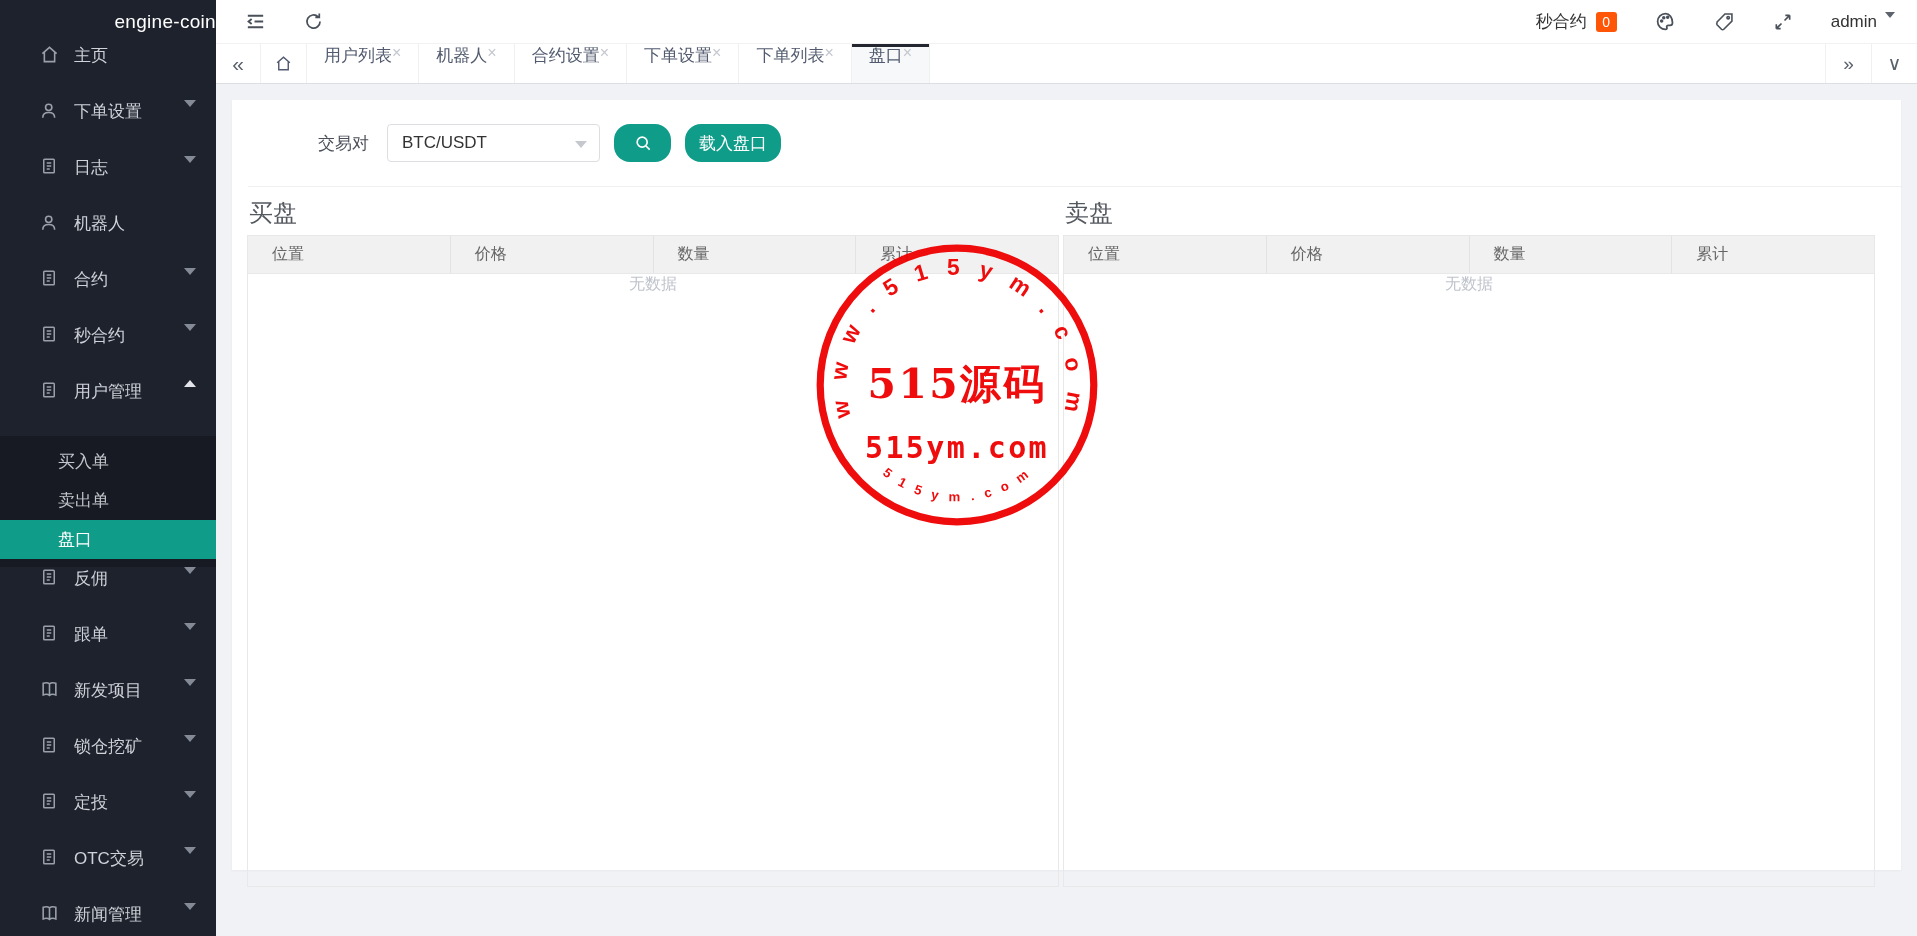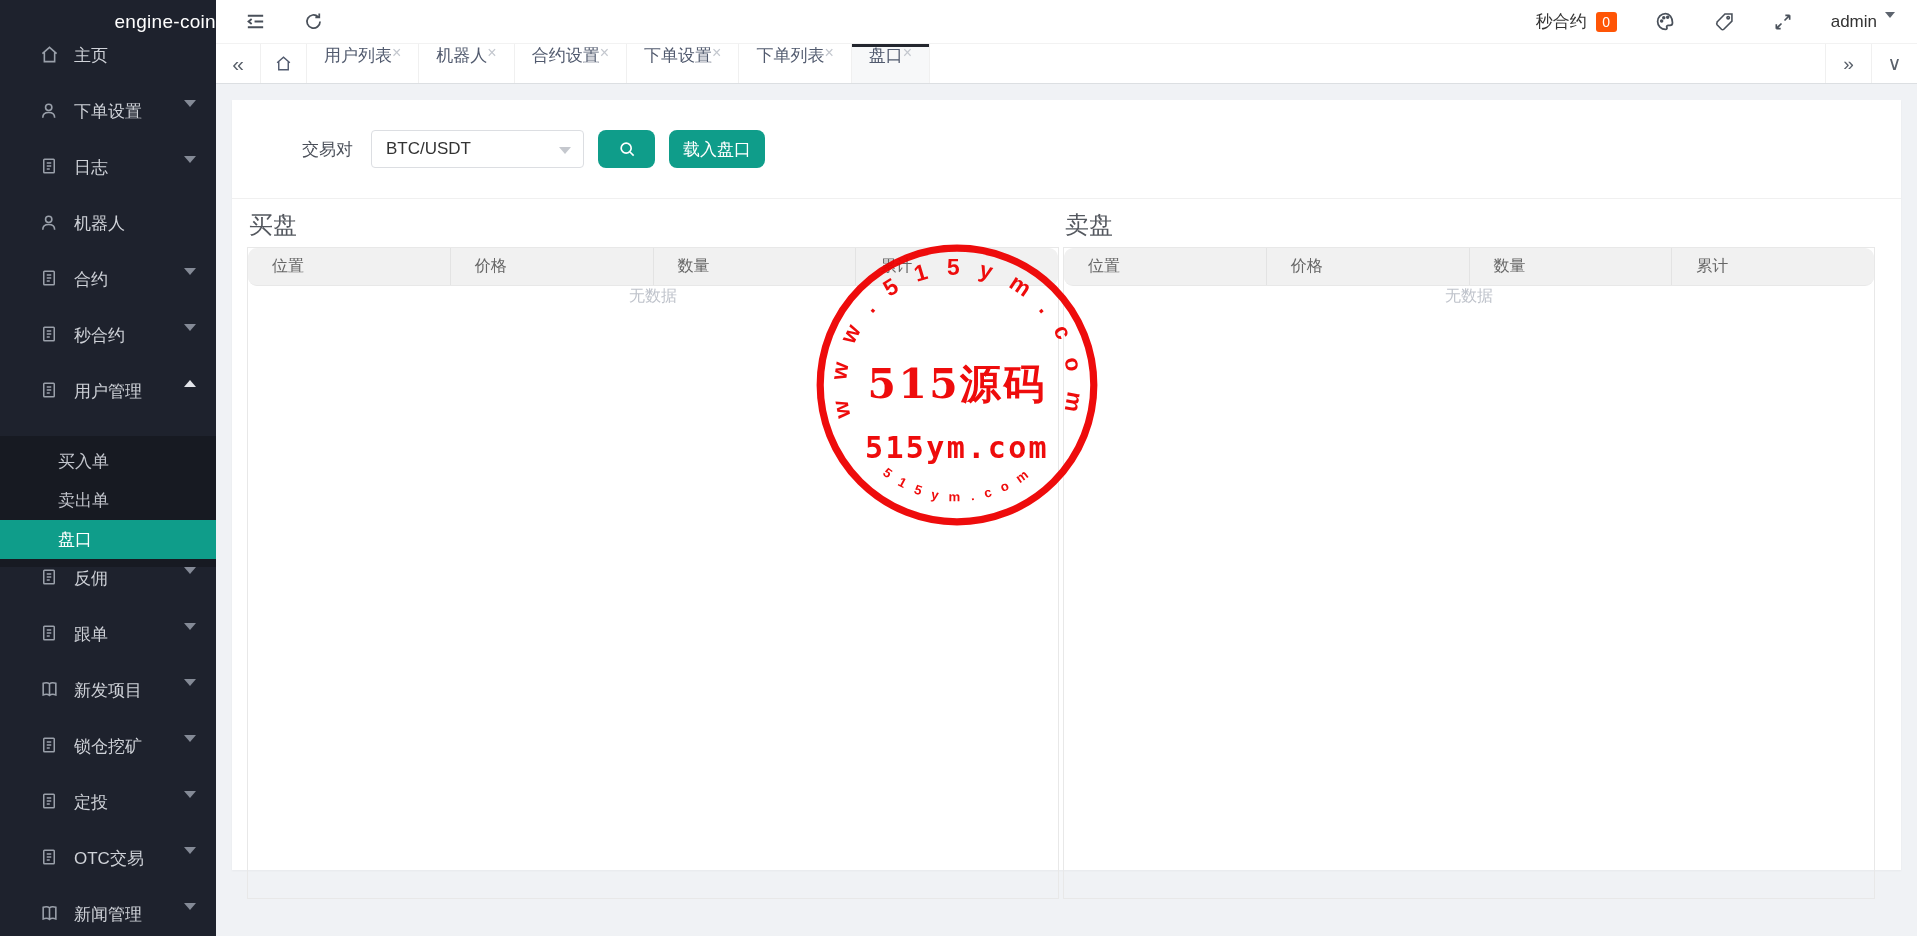--- a/index.html
+++ b/index.html
@@ -53,43 +53,43 @@
   .tab { display:flex; align-items:flex-start; gap:0; padding:0 17px;
     border-right:1px solid #f0f0f0; font-size:17px; color:#515a6e; cursor:pointer; }
   .tab .close { color:#c3c7ce; font-size:16px; }
   .tab.active { background:#f7f8f9; box-shadow:inset 0 3px 0 #23262e; }
   .tab-nav-right { width:46px; border-left:1px solid #f0f0f0; font-size:19px; }
 
   
   .content { position:relative; width:1701px; height:852px; }
   .card { margin:16px; width:1669px; height:770px; background:#ffffff;
     box-shadow:0 1px 2px rgba(0,0,0,.04); }
-  .toolbar { height:99px; display:flex; align-items:center; padding-left:70px;
-    border-bottom:1px solid #f0f0f0; }
+  .toolbar { height:87px; display:flex; align-items:center; padding-left:70px;
+    border-bottom:1px solid #f0f0f0;margin-left:16px; }
   .toolbar-label { font-size:17px; color:#4a4f59; margin-right:18px; }
   .select-box { width:213px; height:38px; border:1px solid #dcdee2;
     border-radius:4px; background:#fff; display:flex; align-items:center;
     padding:0 14px; font-size:17px; color:#333; position:relative; cursor:pointer; }
   .select-arrow { position:absolute; right:12px; top:16px; width:0; height:0;
     border-left:6px solid transparent; border-right:6px solid transparent;
     border-top:7px solid #c5c8ce; }
-  .btn { height:38px; background:#0f9d8a; border:none; border-radius:8px;
+  .btn { height:38px; background:#0f9d8a; border:none; border-radius:16px;
     color:#fff; display:flex; align-items:center; justify-content:center;
     cursor:pointer; }
   .btn-search { width:57px; margin-left:14px; }
   .btn-load { padding:0 14px; margin-left:14px; font-size:17px;
     font-family:inherit; }
 
   .panels { display:flex; gap:4px; padding:0 15px; }
   .panel { width:812px; }
   .panel-title { font-size:24px; color:#54585f; font-weight:normal;
     padding:10px 2px 6px; }
   .ob-table { border:1px solid #e8e8e8; height:652px; overflow:hidden; }
   .thead { display:flex; background:#f1f1f1; height:38px;
-    border-bottom:1px solid #e8e8e8;border-radius:9px; }
+    border-bottom:1px solid #e8e8e8; }
   .th { flex:1; display:flex; align-items:center; padding-left:24px;
     font-size:16px; color:#666; }
   .th + .th { border-left:1px solid #e3e3e3; }
   .empty-state { text-align:center; color:#bfc3cb;
     font-size:16px; }
 
   
   .stamp { position:absolute; left:597px; top:241px; width:288px; height:288px;
     opacity:.95; pointer-events:none; z-index:5; }
   .stamp text { fill:#ee0000; }

